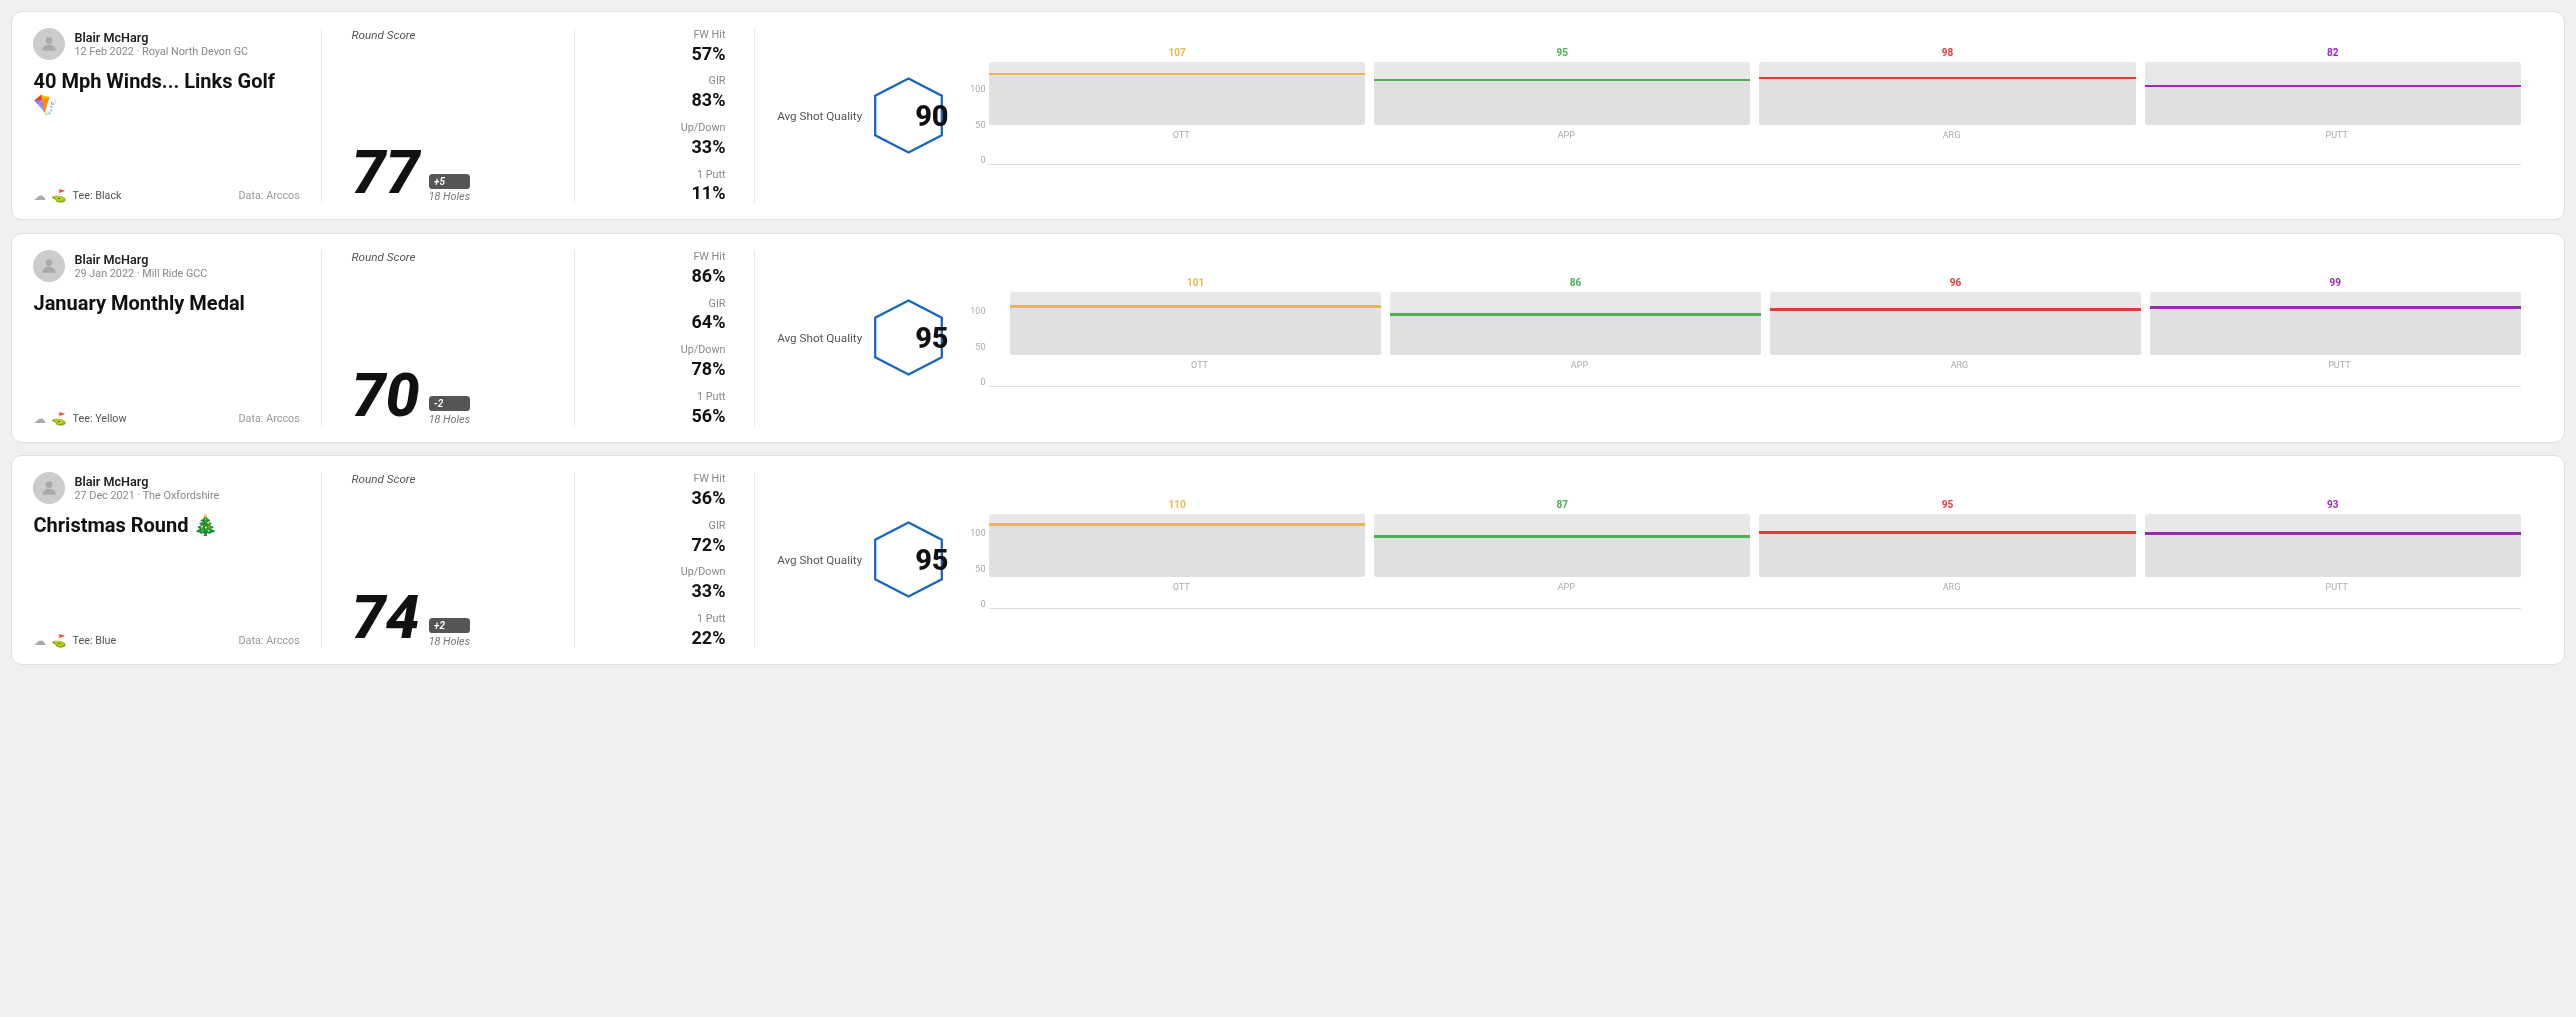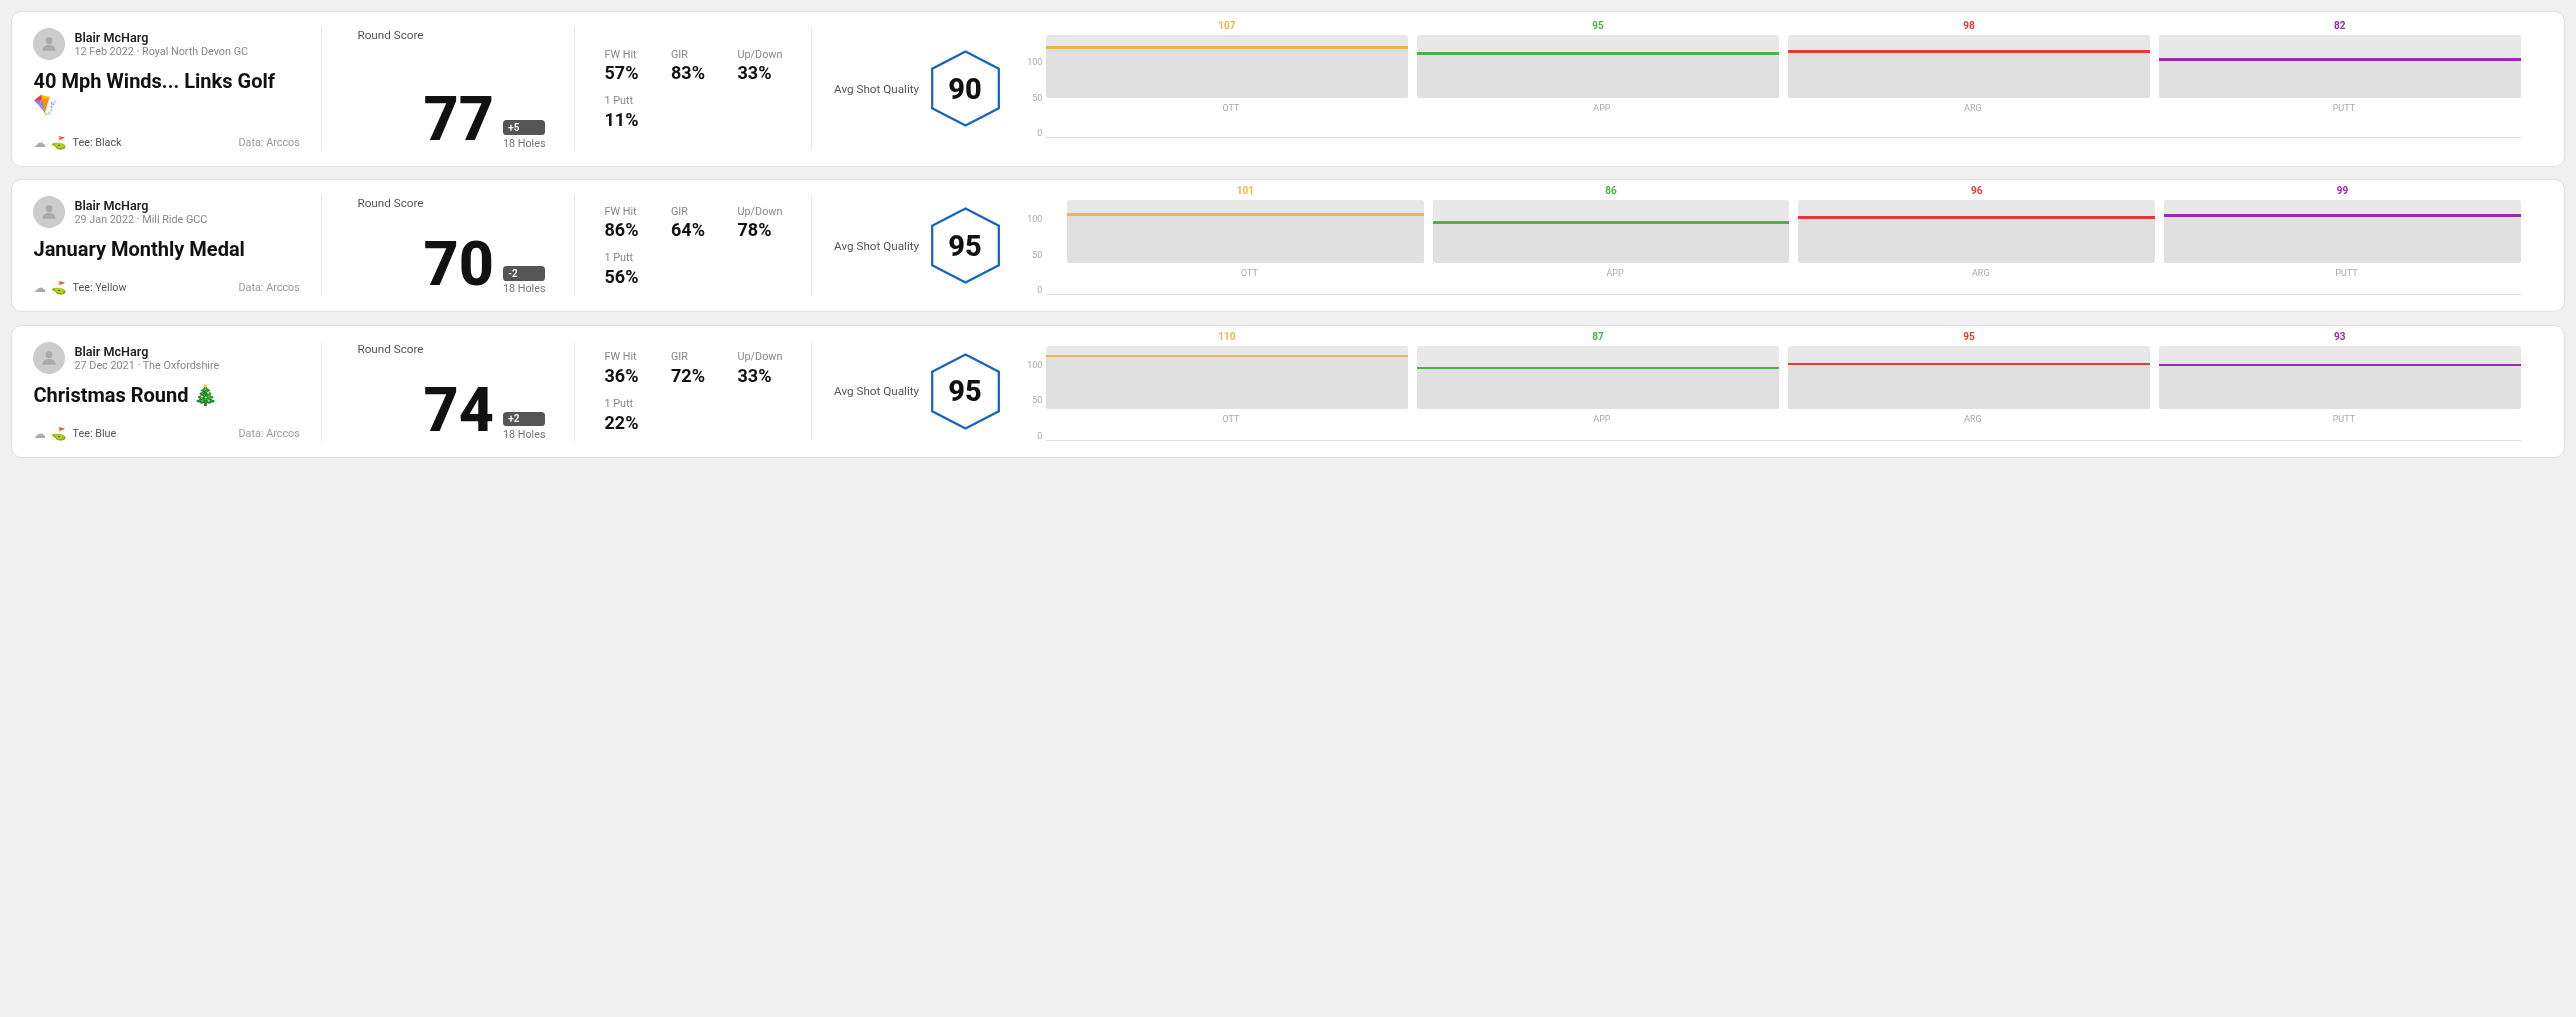--- a/index.html
+++ b/index.html
@@ -82,23 +82,24 @@
       font-size: 12.6px;
     }
     .data-source {
       font-size: 10.8px;
       color: #999;
     }
     .middle-section {
       padding: 0 29px;
       border-right: 0.9px solid #e8e8e8;
       display: flex;
-      flex-direction: row;
-      justify-content: flex-end;
+      flex-direction: column;
+      justify-content: space-between;
       min-width: 253px;
+      font-style: italic;
     }
     .round-score-label {
       font-size: 11.7px;
       color: #555;
       margin-bottom: 3.6px;
     }
     .score-row {
       display: flex;
       align-items: flex-end;
       gap: 9px;
@@ -130,22 +131,23 @@
     .stats-section {
       padding: 0 29px;
       border-right: 0.9px solid #e8e8e8;
       display: flex;
       flex-direction: column;
       justify-content: center;
       min-width: 180px;
     }
     .stats-grid {
       display: grid;
-      grid-template-columns: 1fr 1fr 1fr;
+      grid-template-columns: 1fr;
       gap: 10.8px 21.7px;
+      text-align: right;
     }
     .stat-item {}
     .stat-label {
       font-size: 10.8px;
       color: #888;
       margin-bottom: 1.8px;
     }
     .stat-value {
       font-size: 18px;
       font-weight: 700;
@@ -167,21 +169,21 @@
     .quality-label {
       font-size: 11.7px;
       color: #555;
     }
     .hexagon-container {
       position: relative;
       width: 81px;
       height: 81px;
       display: flex;
       align-items: center;
-      justify-content: center;
+      justify-content: flex-end;
     }
     .hexagon-svg {
       position: absolute;
       top: 0; left: 0;
     }
     .hexagon-score {
       font-size: 29px;
       font-weight: 800;
       color: #111;
       position: relative;

